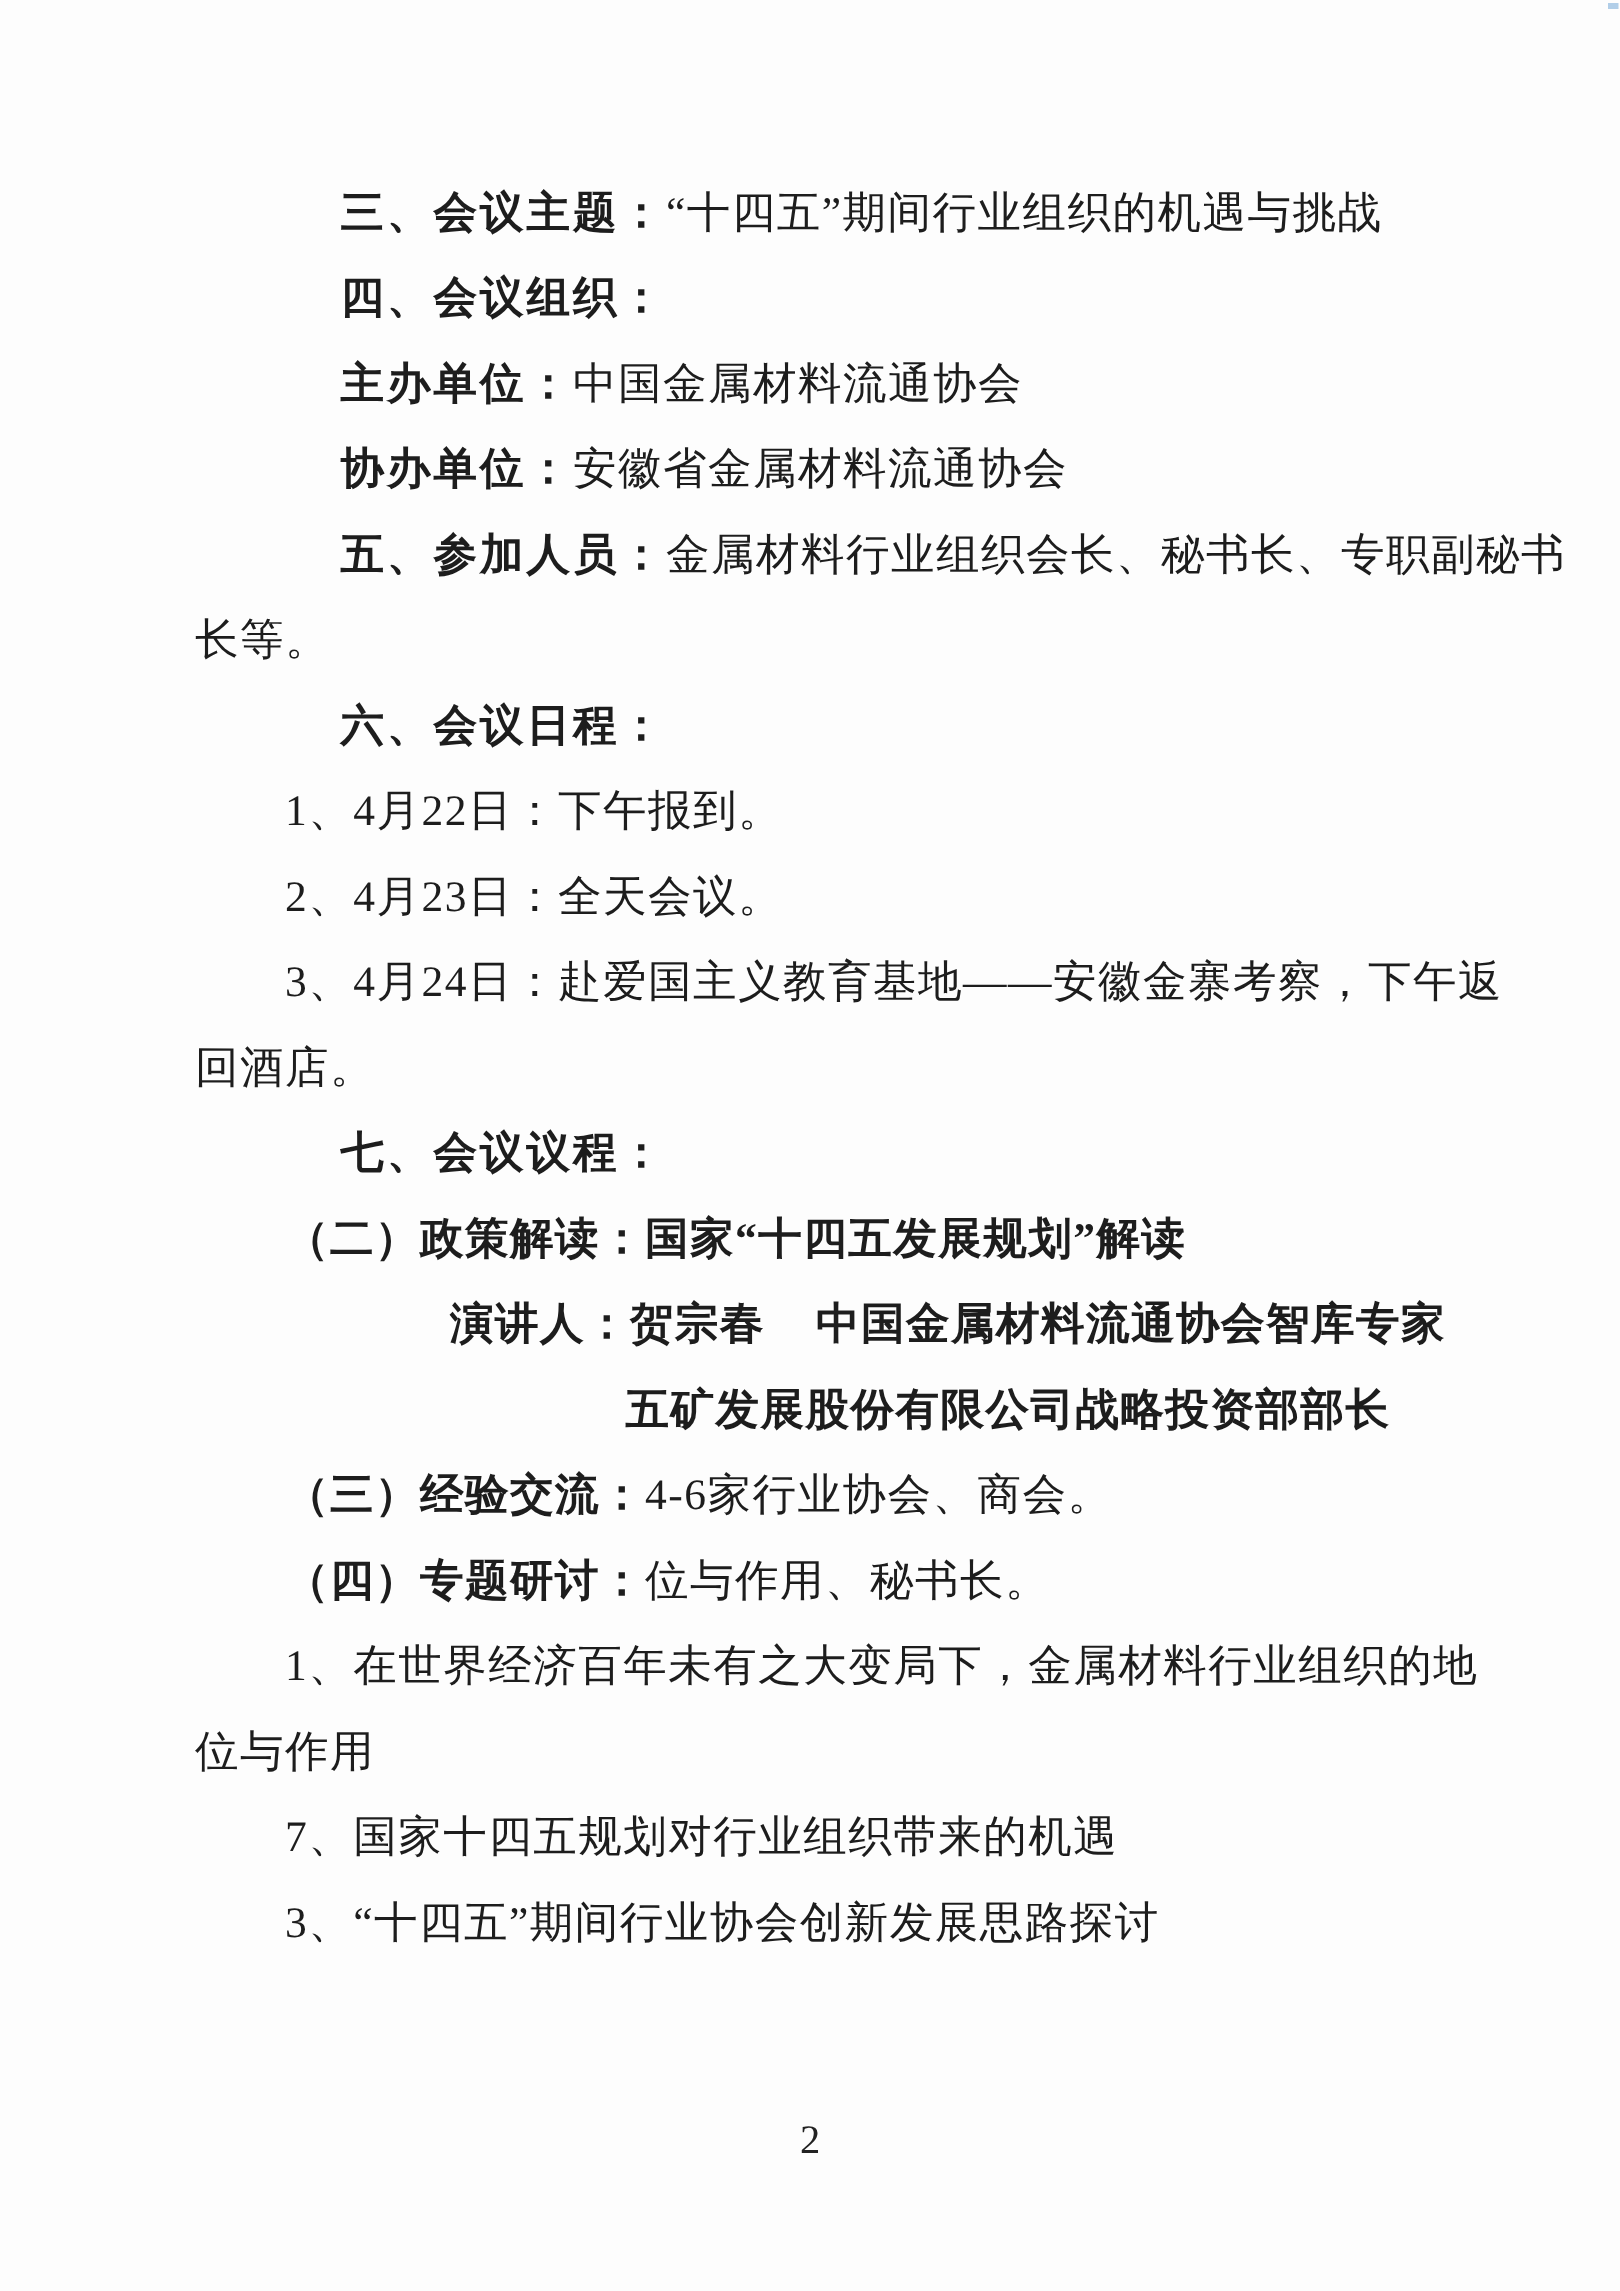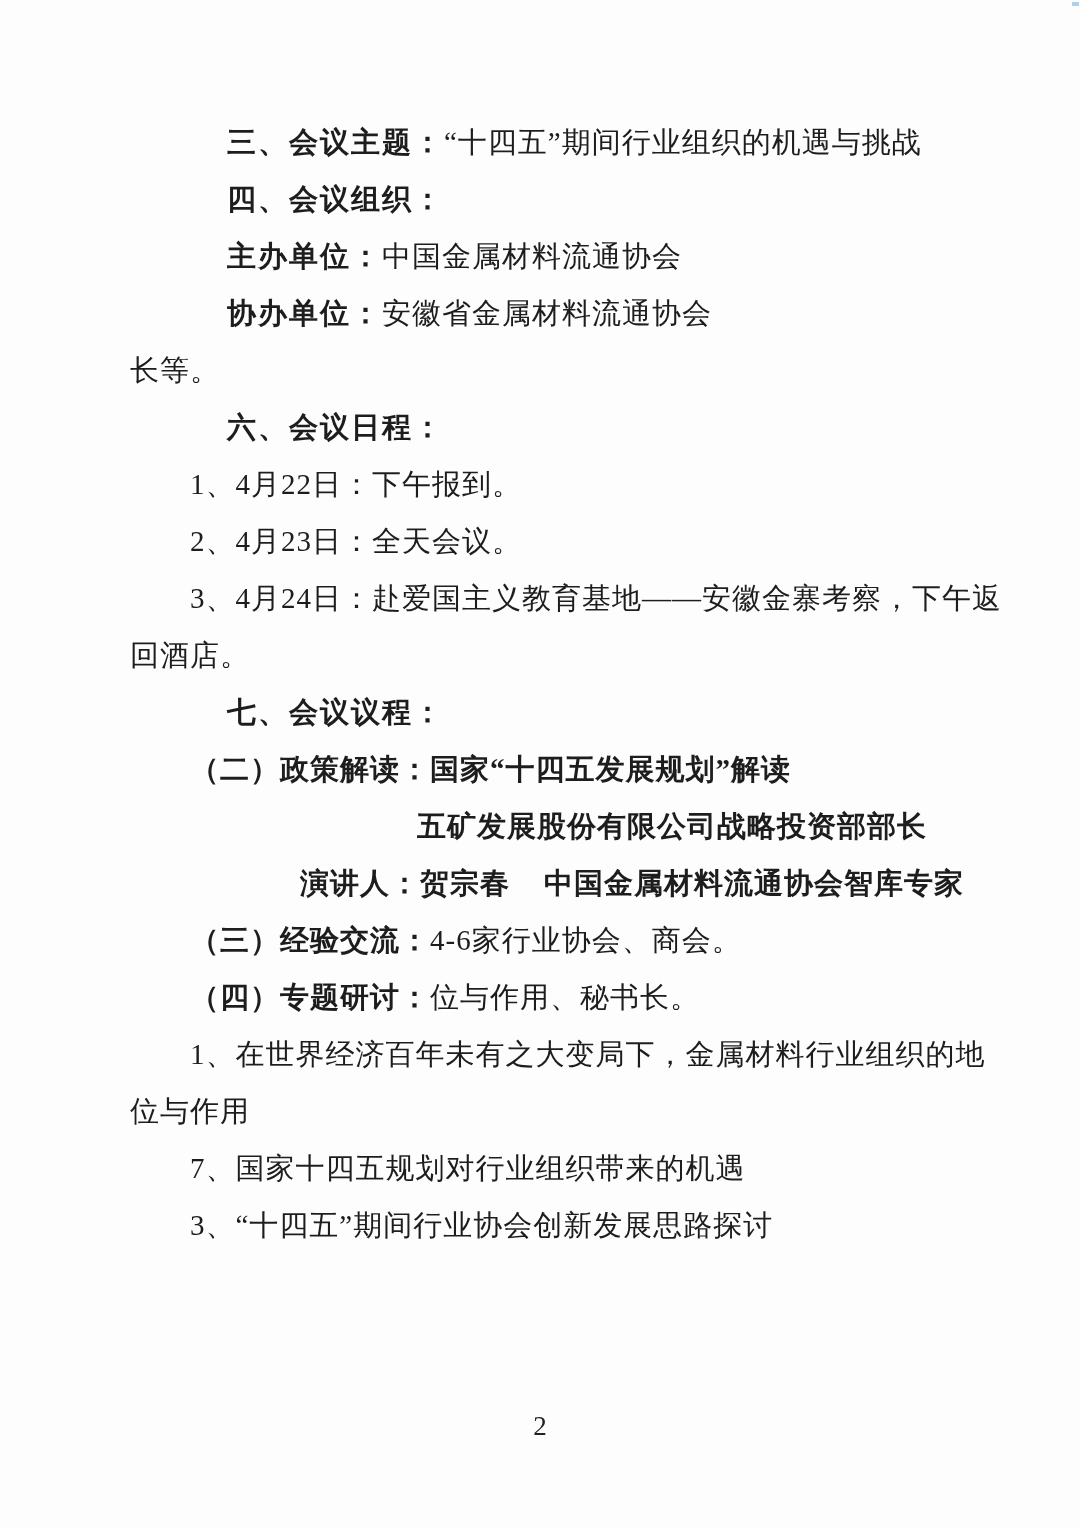--- a/index.html
+++ b/index.html
@@ -83,20 +83,23 @@
     </div>
 
     <div class="line ind">
       <span class="hei">主办单位：</span><span class="kai">中国金属材料流通协会</span>
     </div>
 
     <div class="line ind">
       <span class="hei">协办单位：</span><span class="kai">安徽省金属材料流通协会</span>
     </div>
 
+    <div class="line ind">
+      <span class="hei">五、参加人员：</span><span class="kai">金属材料行业组织会长、秘书长、专职副秘书</span>
+    </div>
 
     <div class="line">
       <span class="kai">长等。</span>
     </div>
 
     <div class="line ind">
       <span class="hei">六、会议日程：</span>
     </div>
 
     <div class="line ind">
@@ -117,26 +120,26 @@
 
     <div class="line ind">
       <span class="hei">七、会议议程：</span>
     </div>
 
 
     <div class="line ind">
       <span class="b">（二）政策解读：国家“十四五发展规划”解读</span>
     </div>
 
+    <div class="line sp1">
+      <span class="b">演讲人：</span><span class="b">贺宗春</span><span class="gap"></span><span class="b">中国金属材料流通协会智库专家</span>
+    </div>
+
     <div class="line sp2">
       <span class="b">五矿发展股份有限公司战略投资部部长</span>
-    </div>
-
-    <div class="line sp1">
-      <span class="b">演讲人：</span><span class="b">贺宗春</span><span class="gap"></span><span class="b">中国金属材料流通协会智库专家</span>
     </div>
 
     <div class="line ind">
       <span class="b">（三）经验交流：</span><span class="kai">4-6家行业协会、商会。</span>
     </div>
 
     <div class="line ind">
       <span class="b">（四）专题研讨：</span><span class="kai">位与作用、秘书长。</span>
     </div>
 

